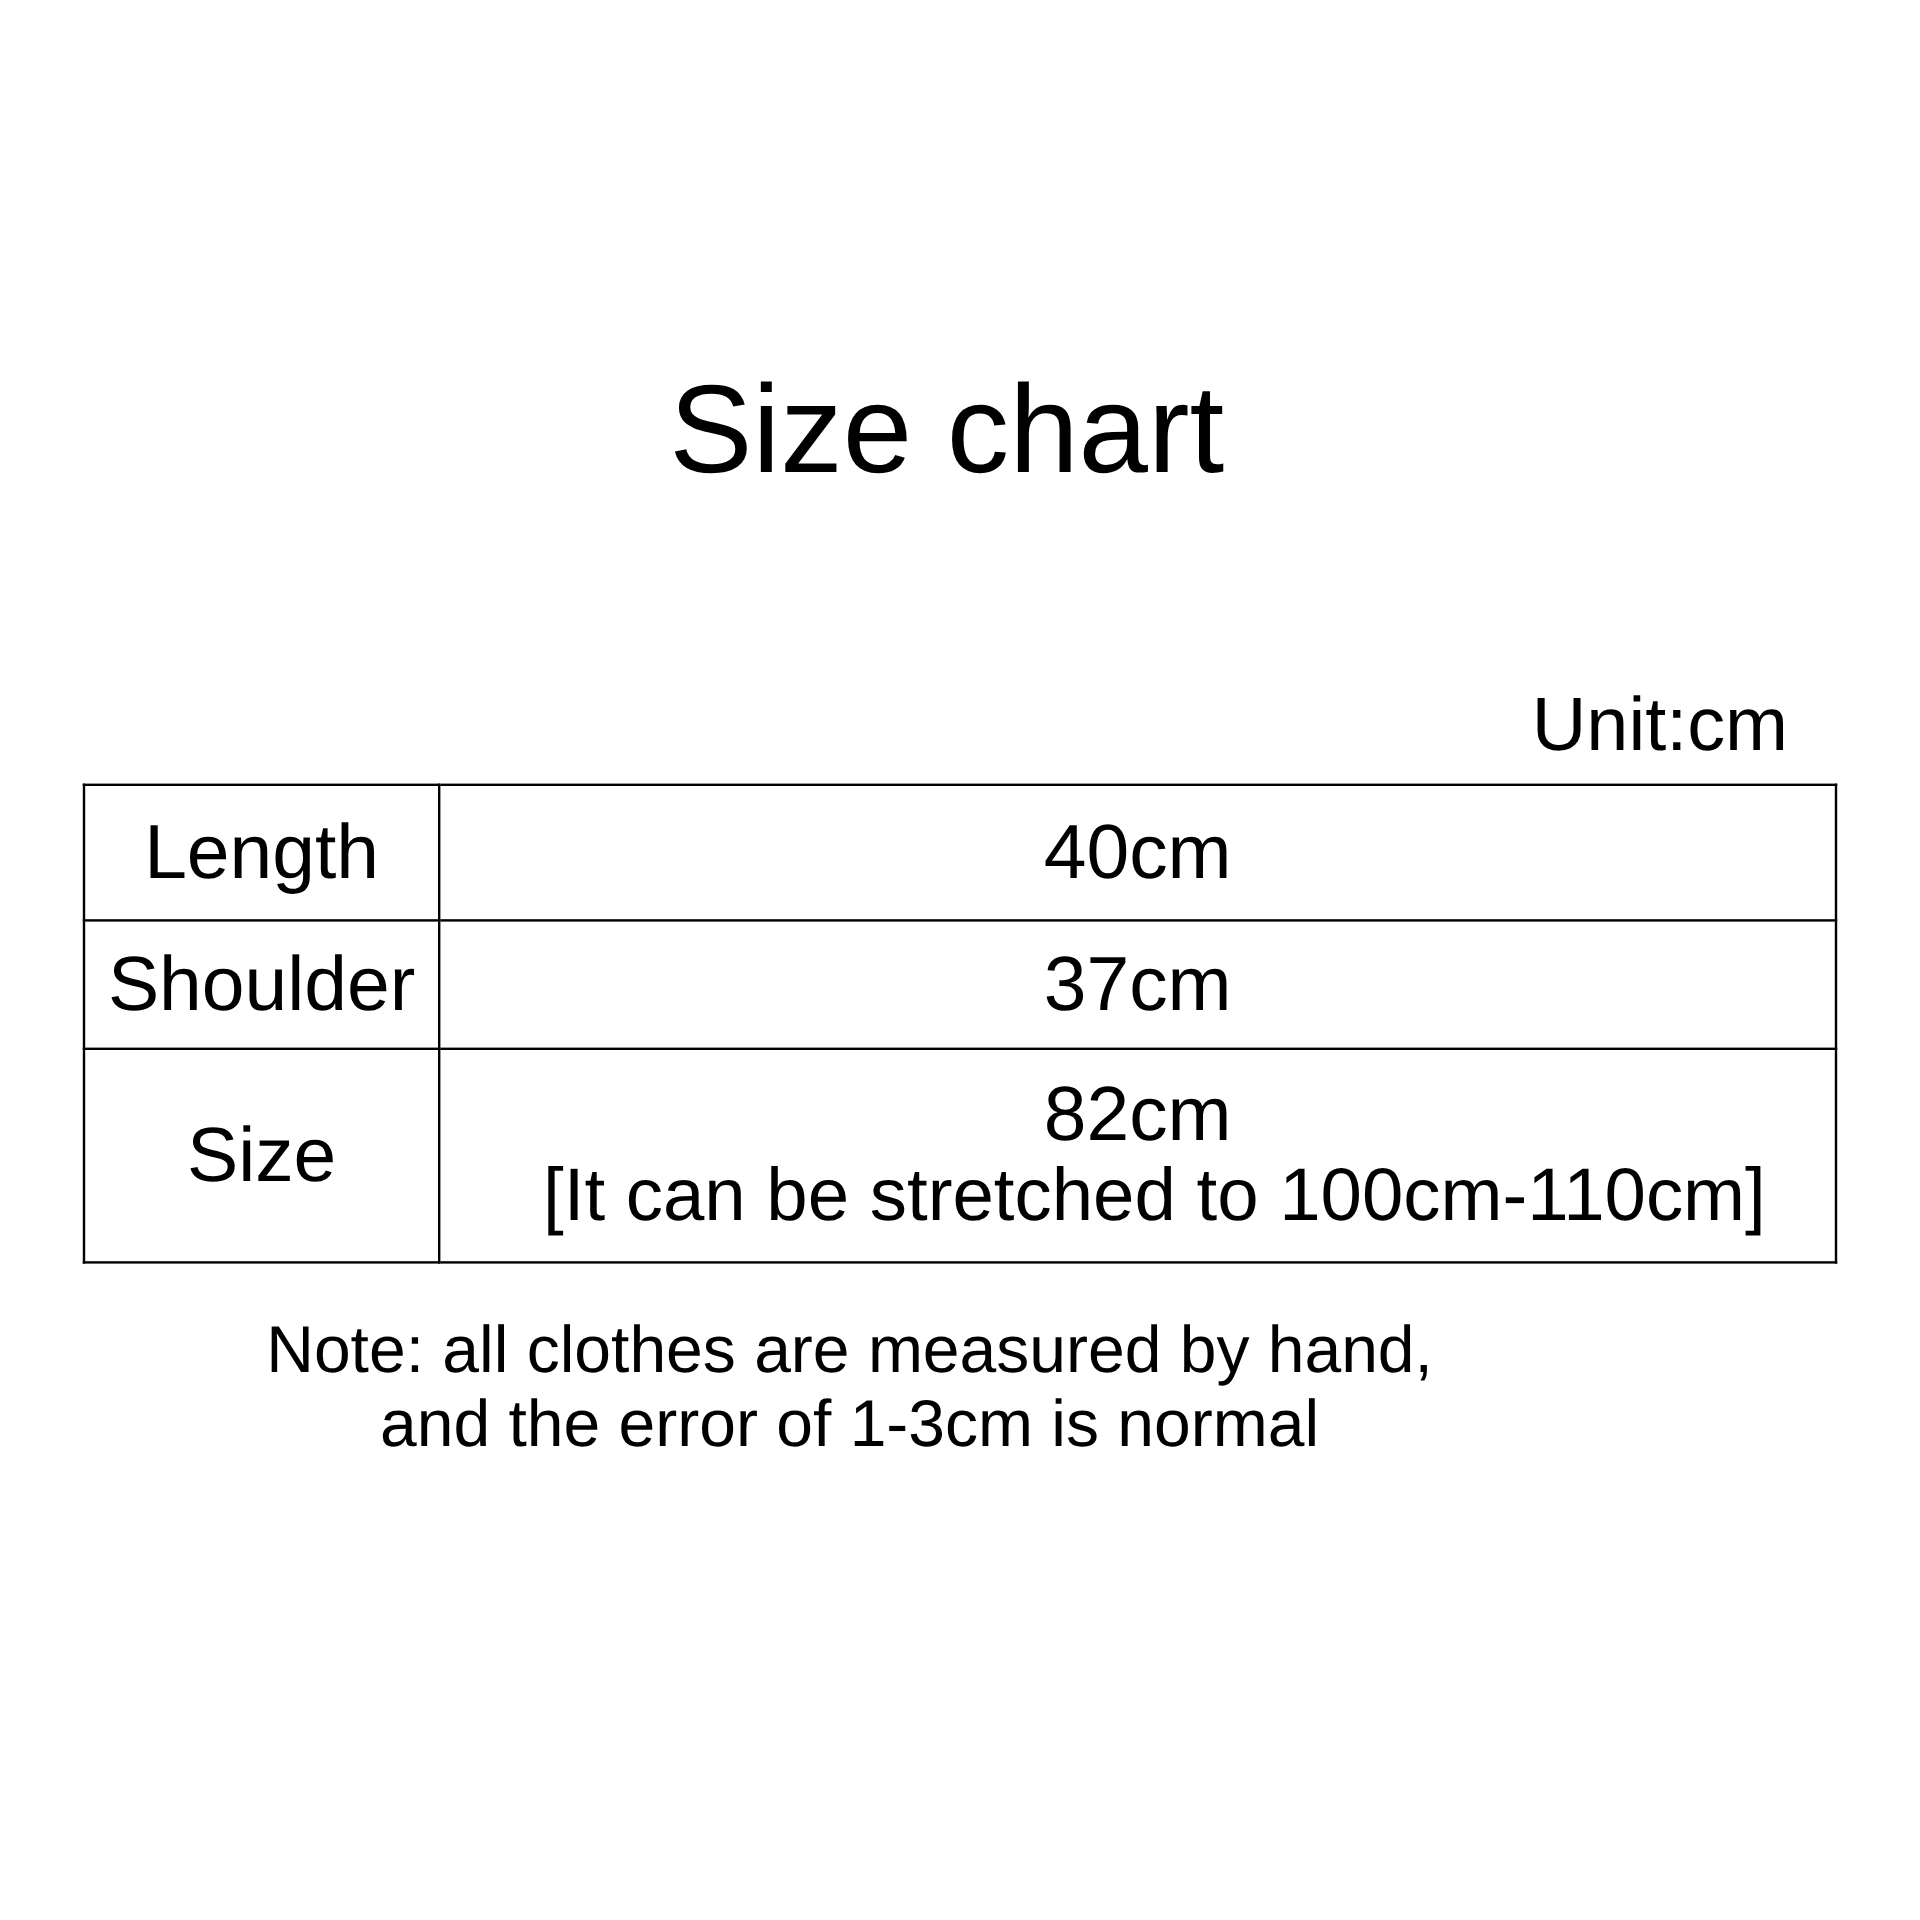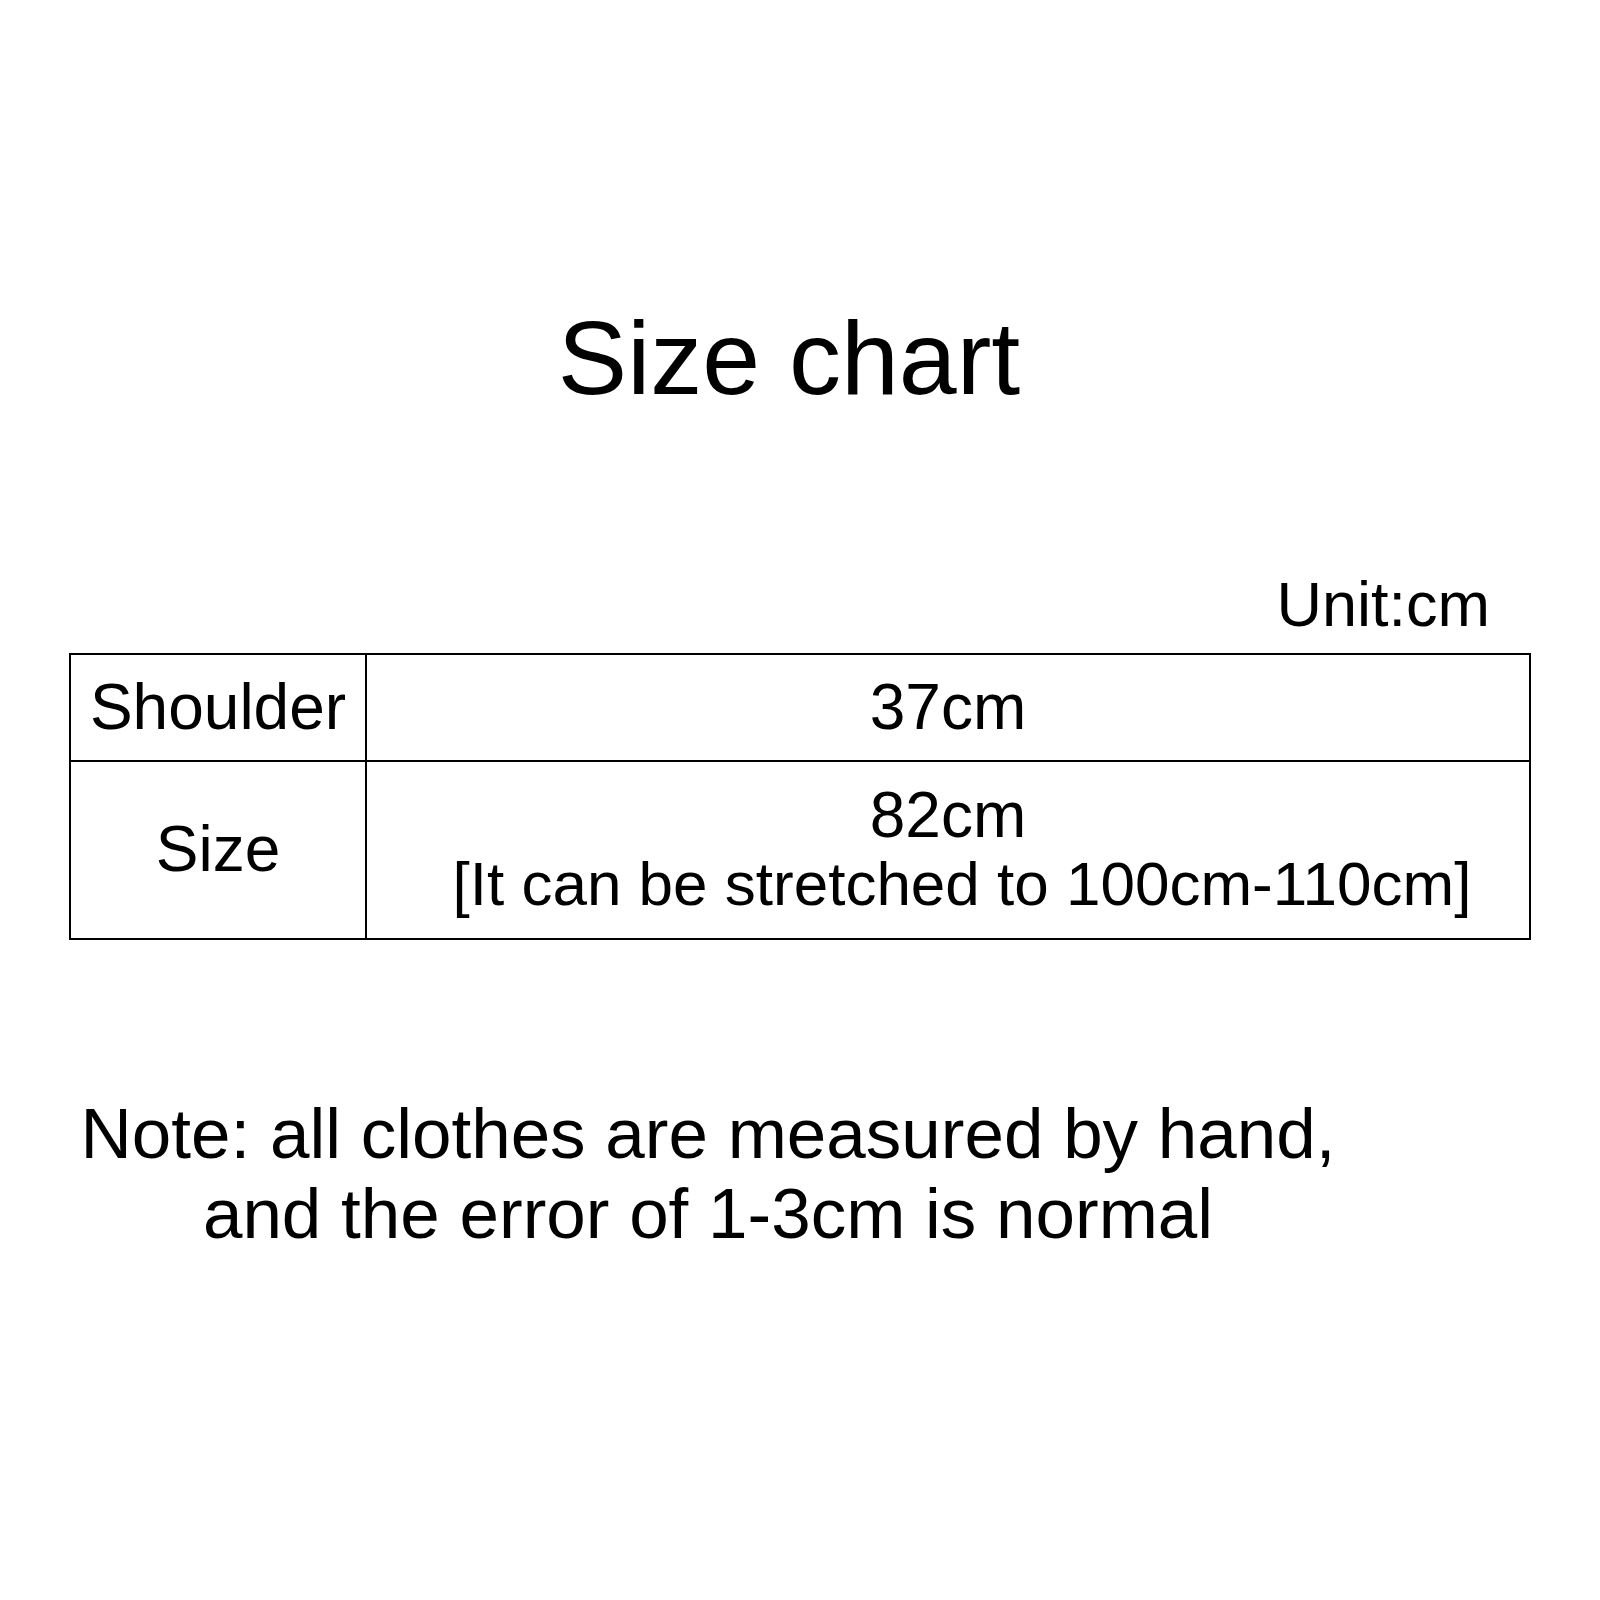--- a/index.html
+++ b/index.html
@@ -61,35 +61,39 @@
     font-size: 62px;
     line-height: 1.1;
     padding-left: 28px;
   }
   .note {
     position: absolute;
     top: 1094px;
     left: 0;
     width: 1416px;
     text-align: center;
-    font-size: 71px;
+    font-size: 55px;
     line-height: 1.12;
   }
 </style>
 </head>
 <body>
 
 <div>
 
   <h1 class="title">Size chart</h1>
 
   <div class="unit">Unit:cm</div>
 
   <table class="size-table">
     <tbody>
+      <tr class="row-length">
+        <td class="label-cell">Length</td>
+        <td class="value-cell">40cm</td>
+      </tr>
       <tr class="row-shoulder">
         <td class="label-cell">Shoulder</td>
         <td class="value-cell">37cm</td>
       </tr>
       <tr class="row-bust">
         <td class="label-cell">Size</td>
         <td class="value-cell">
           <div>82cm</div>
           <div class="value-note">[It can be stretched to 100cm-110cm]</div>
         </td>

